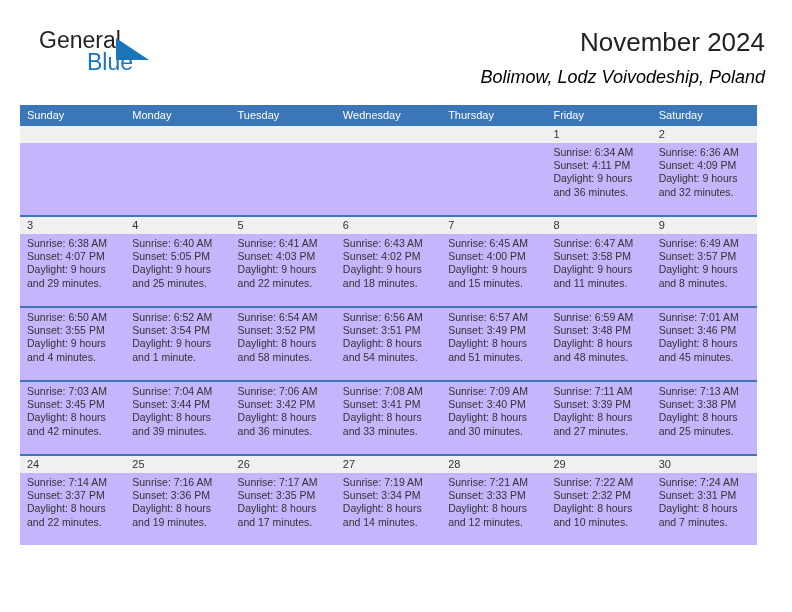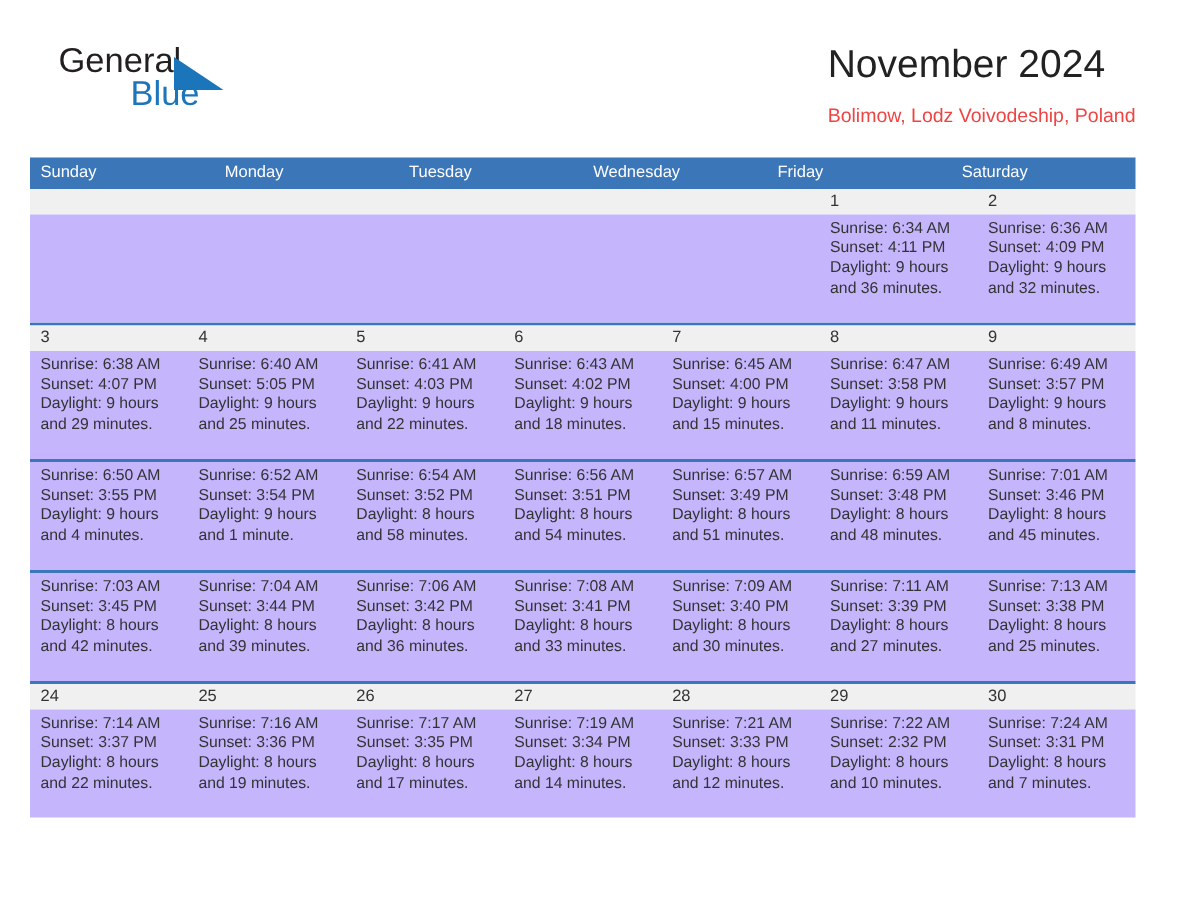--- a/index.html
+++ b/index.html
@@ -60,37 +60,39 @@
     position: absolute;
     left: 88px;
     top: 12px;
     width: 34px;
     height: 23px;
   }
   .brand-mark svg { display: block; }
 
   .title-block {
     position: absolute;
-    right: 8px;
+    right: 0;
     top: 0;
+    text-align: right;
   }
   .cal-title {
     font-size: 26px;
     line-height: 32px;
     color: #222222;
     font-weight: normal;
     margin: 0;
     white-space: nowrap;
   }
   .cal-subtitle {
-    font-size: 13px;
+    font-size: 18px;
     line-height: 18px;
-    color: #ef4444;
+    color: #000000;
     margin: 10px 0 0 0;
     white-space: nowrap;
+    font-style: italic;
   }
 
   
   .calendar {
     position: absolute;
     left: 20px;
     top: 105px;
     width: 737px;
   }
 
@@ -169,20 +171,21 @@
     </div>
 
   </div>
 
   <div class="calendar">
     <div class="weekdays">
         <div class="weekday">Sunday</div>
         <div class="weekday">Monday</div>
         <div class="weekday">Tuesday</div>
         <div class="weekday">Wednesday</div>
+        <div class="weekday">Thursday</div>
         <div class="weekday">Friday</div>
         <div class="weekday">Saturday</div>
       </div>
     <div class="weeks">
         <div class="week">
           <div class="week-datestrip">
             <div class="datecell empty"></div>
             <div class="datecell empty"></div>
             <div class="datecell empty"></div>
             <div class="datecell empty"></div>

